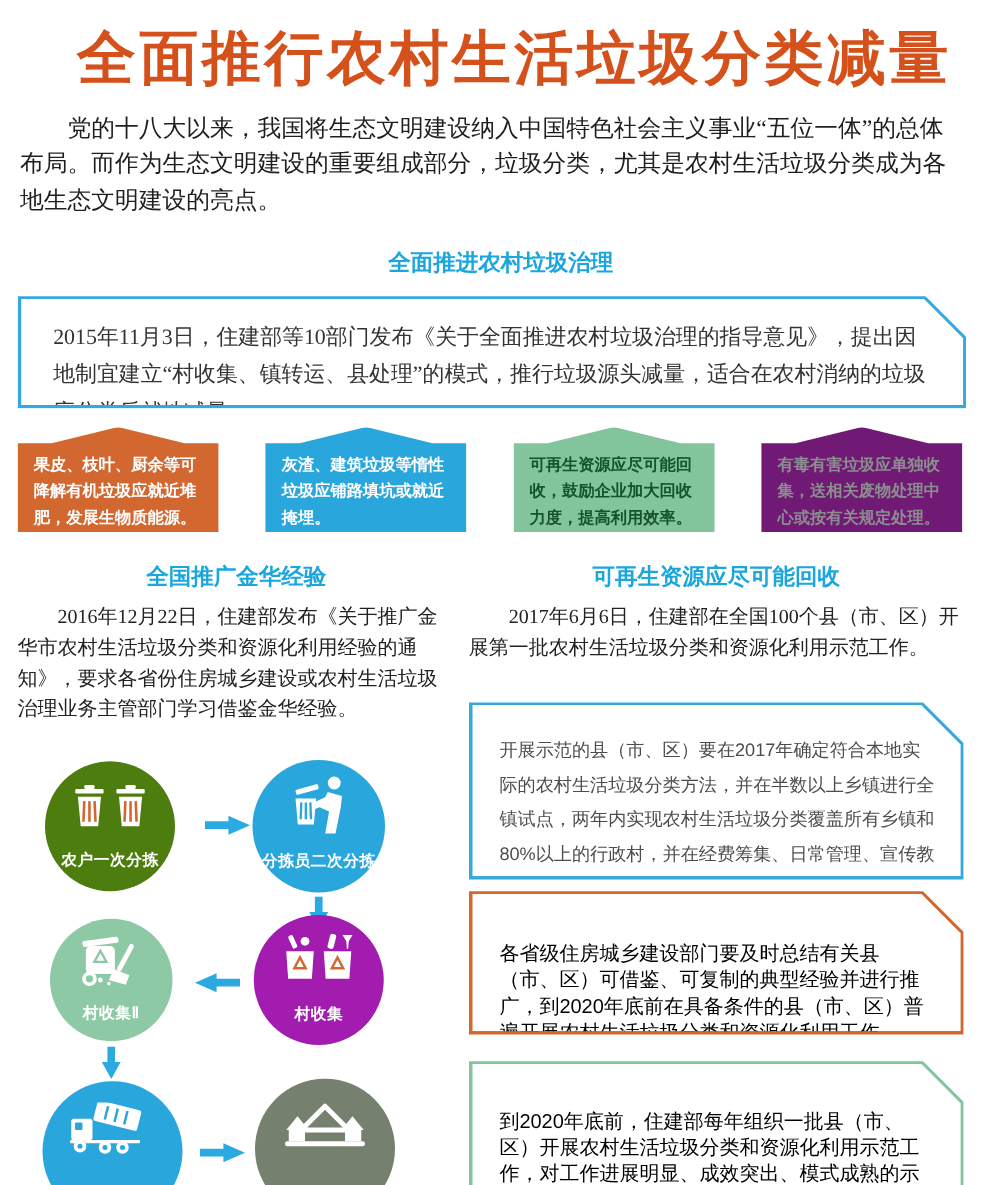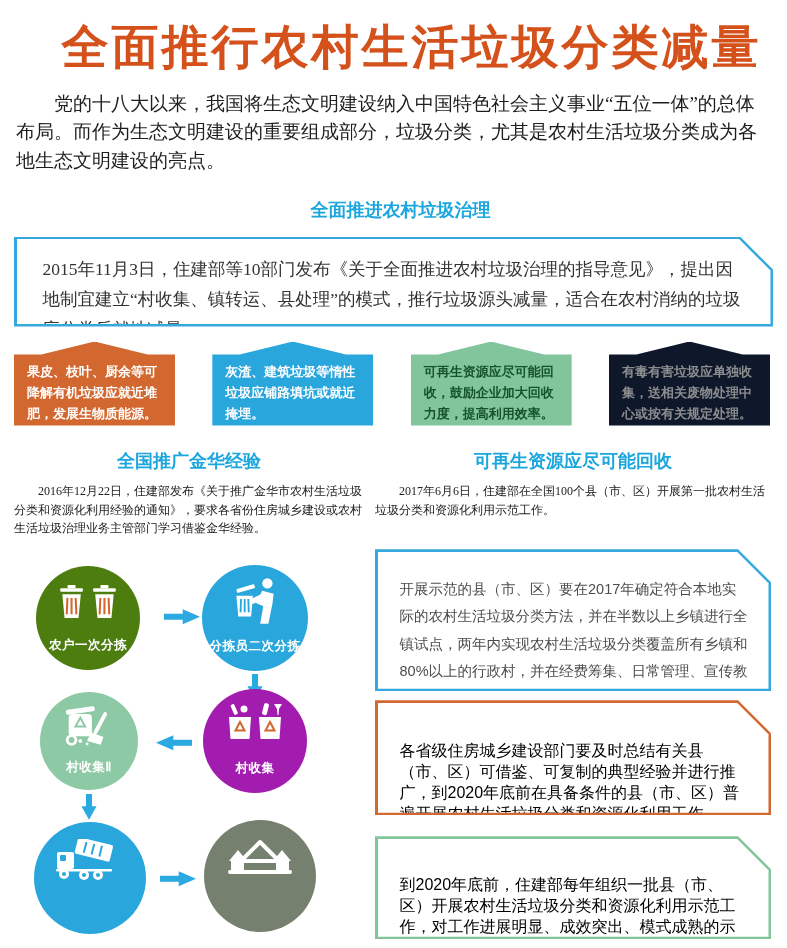--- a/index.html
+++ b/index.html
@@ -34,21 +34,21 @@
   .card{
     width:161px;height:84px;box-sizing:border-box;padding:19px 11px 0 13px;
     clip-path:polygon(0 13px,17% 13px,50% 0,83% 13px,100% 13px,100% 100%,0 100%);
     font-size:13px;font-weight:bold;line-height:1.63;color:#fff;
   }
   
   .cols{display:flex;margin-top:24px;padding:0 16px 0 14px;}
   .col-left{width:350px;flex:none;}
   .col-right{flex:1;margin-left:11px;}
   .col-para{
-    margin:9px 0 0 0;font-family:"Liberation Serif",serif;font-size:12px;
+    margin:9px 0 0 0;font-family:"Liberation Serif",serif;font-size:16px;
     color:#222;line-height:1.55;text-indent:2em;
   }
   .col-heading{margin-left:0;margin-top:0;}
   .rbox{margin-top:30px;height:142px;}
   .rbox .nbox-in{padding:24px 20px 0 22px;}
   .rbox p{margin:0;font-size:14.5px;color:#4d4d4d;line-height:1.9;}
   .rbox2{margin-top:9px;height:115px;}
   .rbox2 .nbox-in{padding:22px 20px 0 22px;}
   .rbox3{margin-top:21px;height:103px;}
   .rbox3 .nbox-in{padding:20px 20px 0 22px;}
@@ -75,21 +75,21 @@
 <div class="nbox notice" style="--bc: #35a8de;">
   <div class="nbox-in">
     <p>2015年11月3日，住建部等10部门发布《关于全面推进农村垃圾治理的指导意见》，提出因地制宜建立“村收集、镇转运、县处理”的模式，推行垃圾源头减量，适合在农村消纳的垃圾应分类后就地减量。</p>
   </div>
 </div>
 
 <div class="cards">
   <div class="card" style="background-color: rgb(210, 103, 47); color: rgb(255, 255, 255);">果皮、枝叶、厨余等可降解有机垃圾应就近堆肥，发展生物质能源。</div>
   <div class="card" style="background-color: rgb(41, 166, 220); color: rgb(255, 255, 255);">灰渣、建筑垃圾等惰性垃圾应铺路填坑或就近掩埋。</div>
   <div class="card" style="background-color: rgb(130, 197, 156); color: #14532d;">可再生资源应尽可能回收，鼓励企业加大回收力度，提高利用效率。</div>
-  <div class="card" style="background-color: #0f172a; color: rgb(139, 141, 143);">有毒有害垃圾应单独收集，送相关废物处理中心或按有关规定处理。</div>
+  <div class="card" style="background-color: #701a75; color: rgb(139, 141, 143);">有毒有害垃圾应单独收集，送相关废物处理中心或按有关规定处理。</div>
 </div>
 
 <div class="cols">
 
   <div class="col-left">
     <div class="sec-heading col-heading">全国推广金华经验</div>
     <p class="col-para">2016年12月22日，住建部发布《关于推广金华市农村生活垃圾分类和资源化利用经验的通知》，要求各省份住房城乡建设或农村生活垃圾治理业务主管部门学习借鉴金华经验。</p>
 
     <div class="flow">
 

